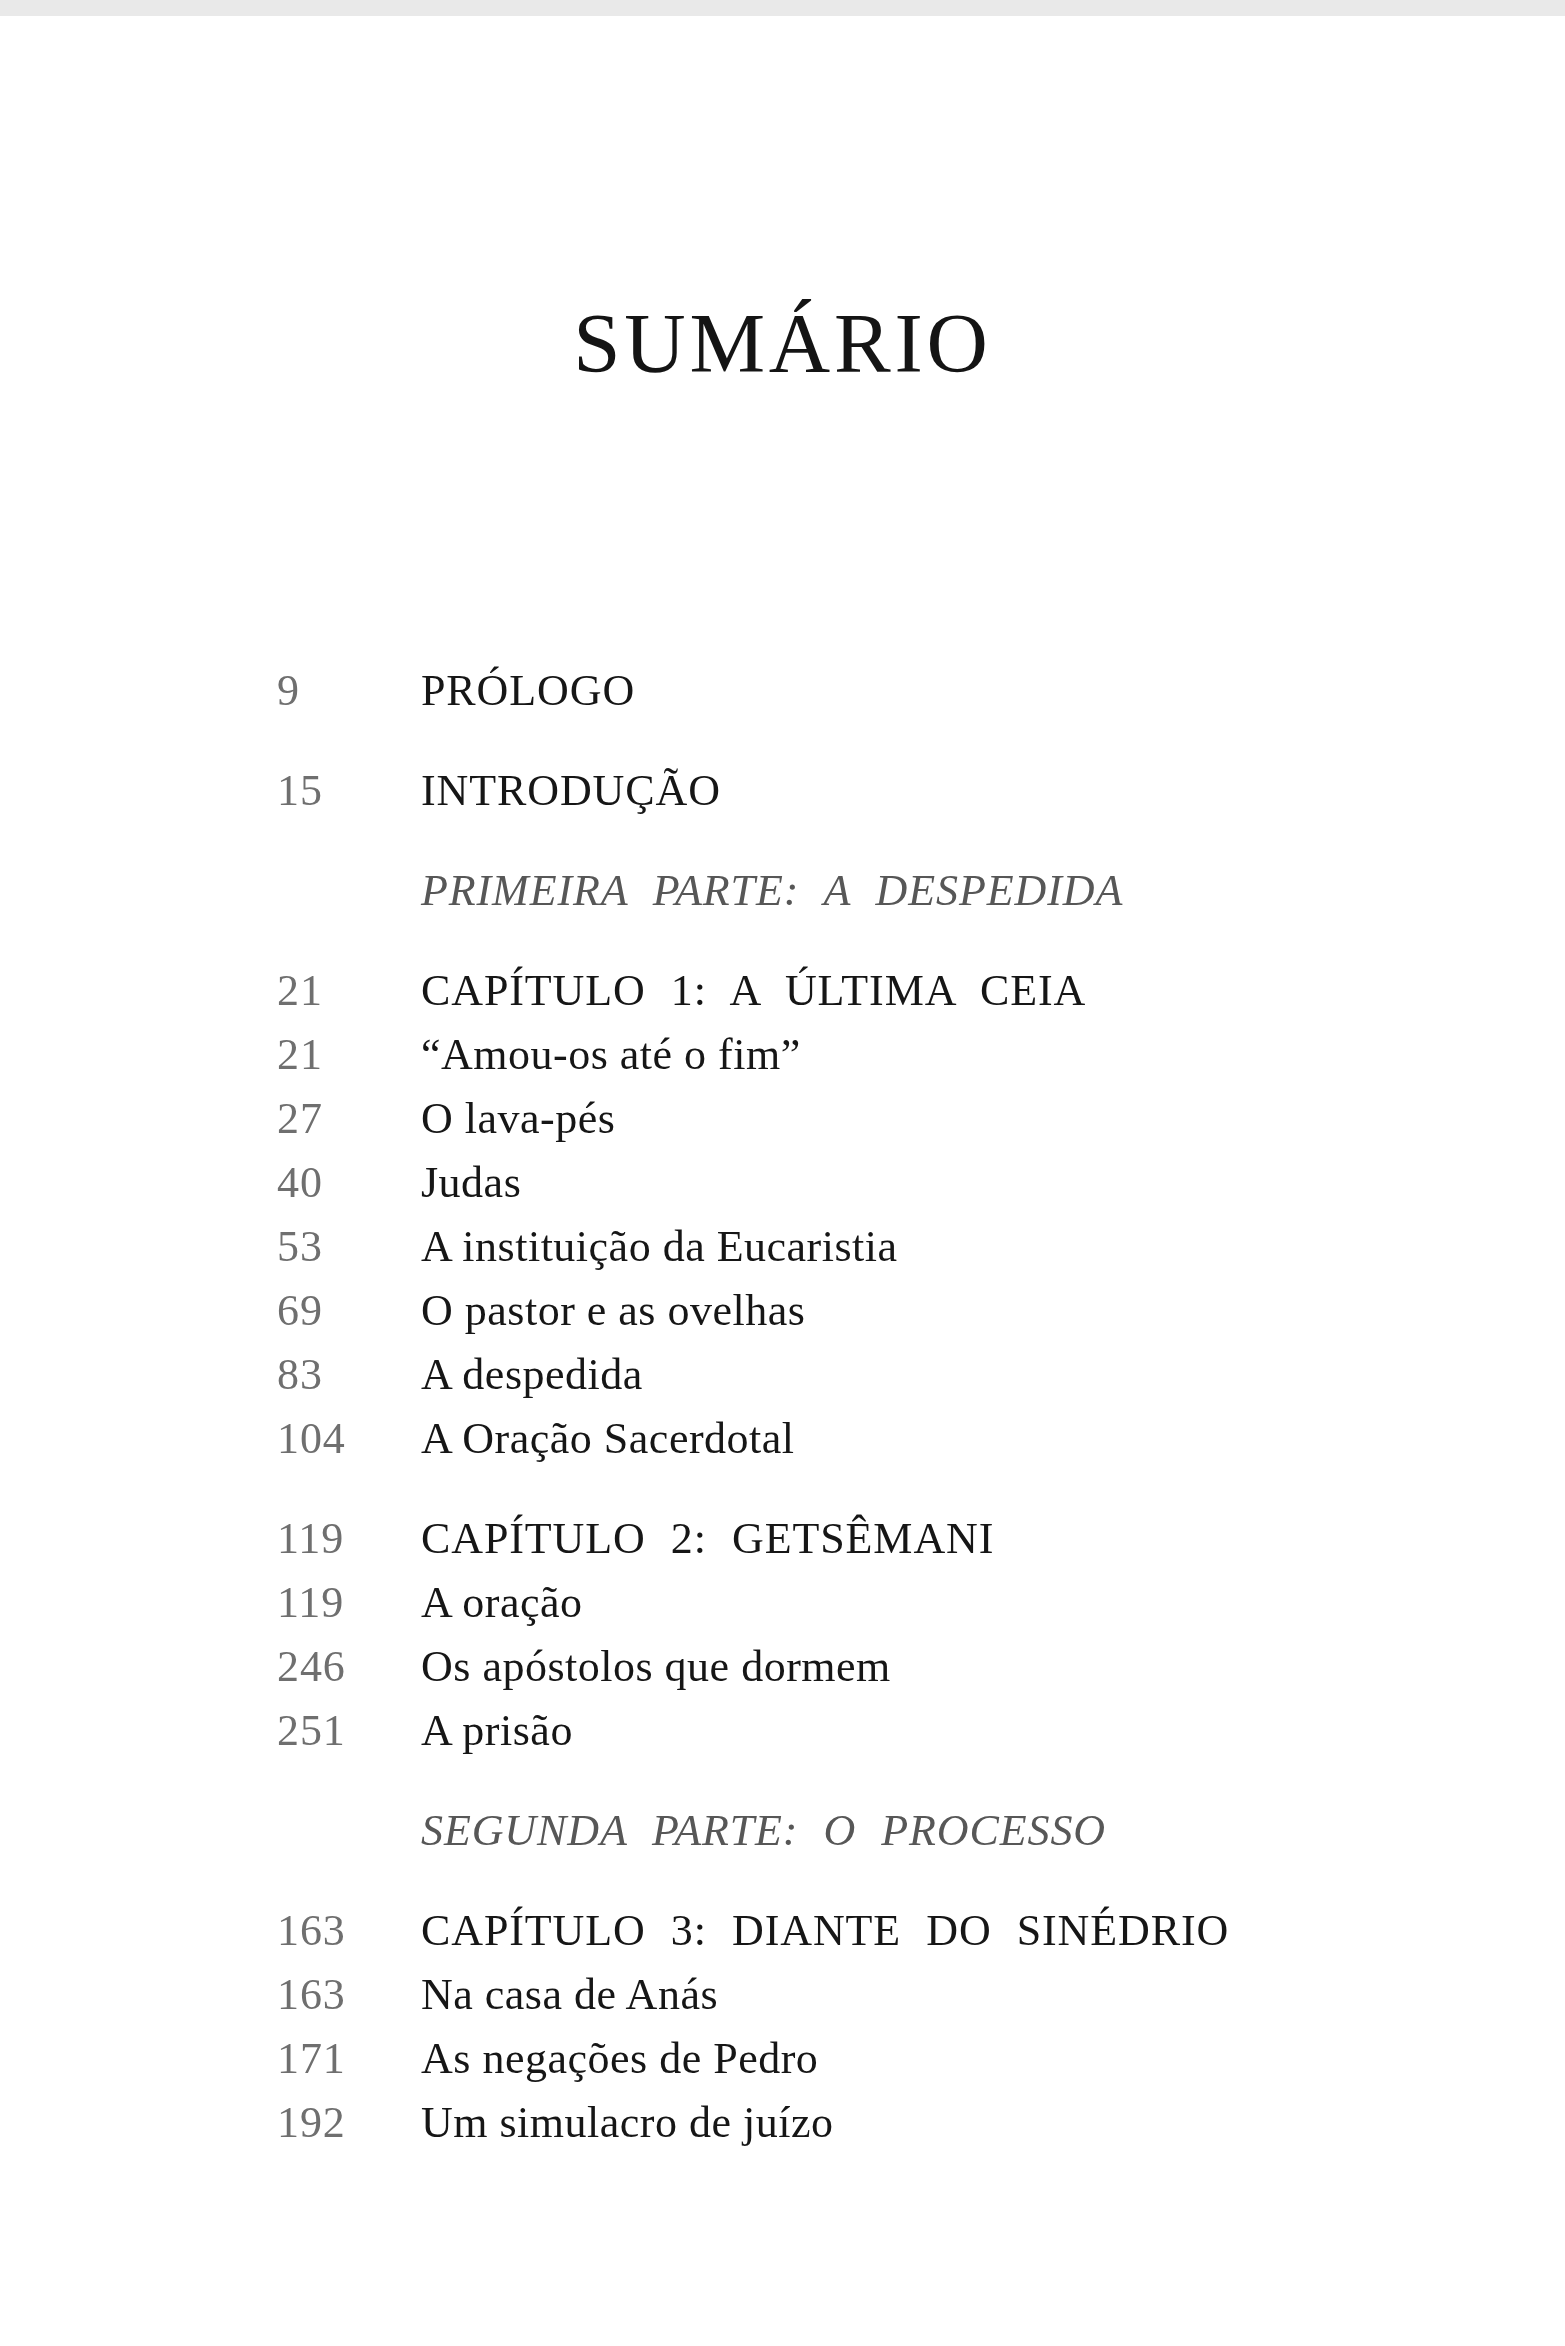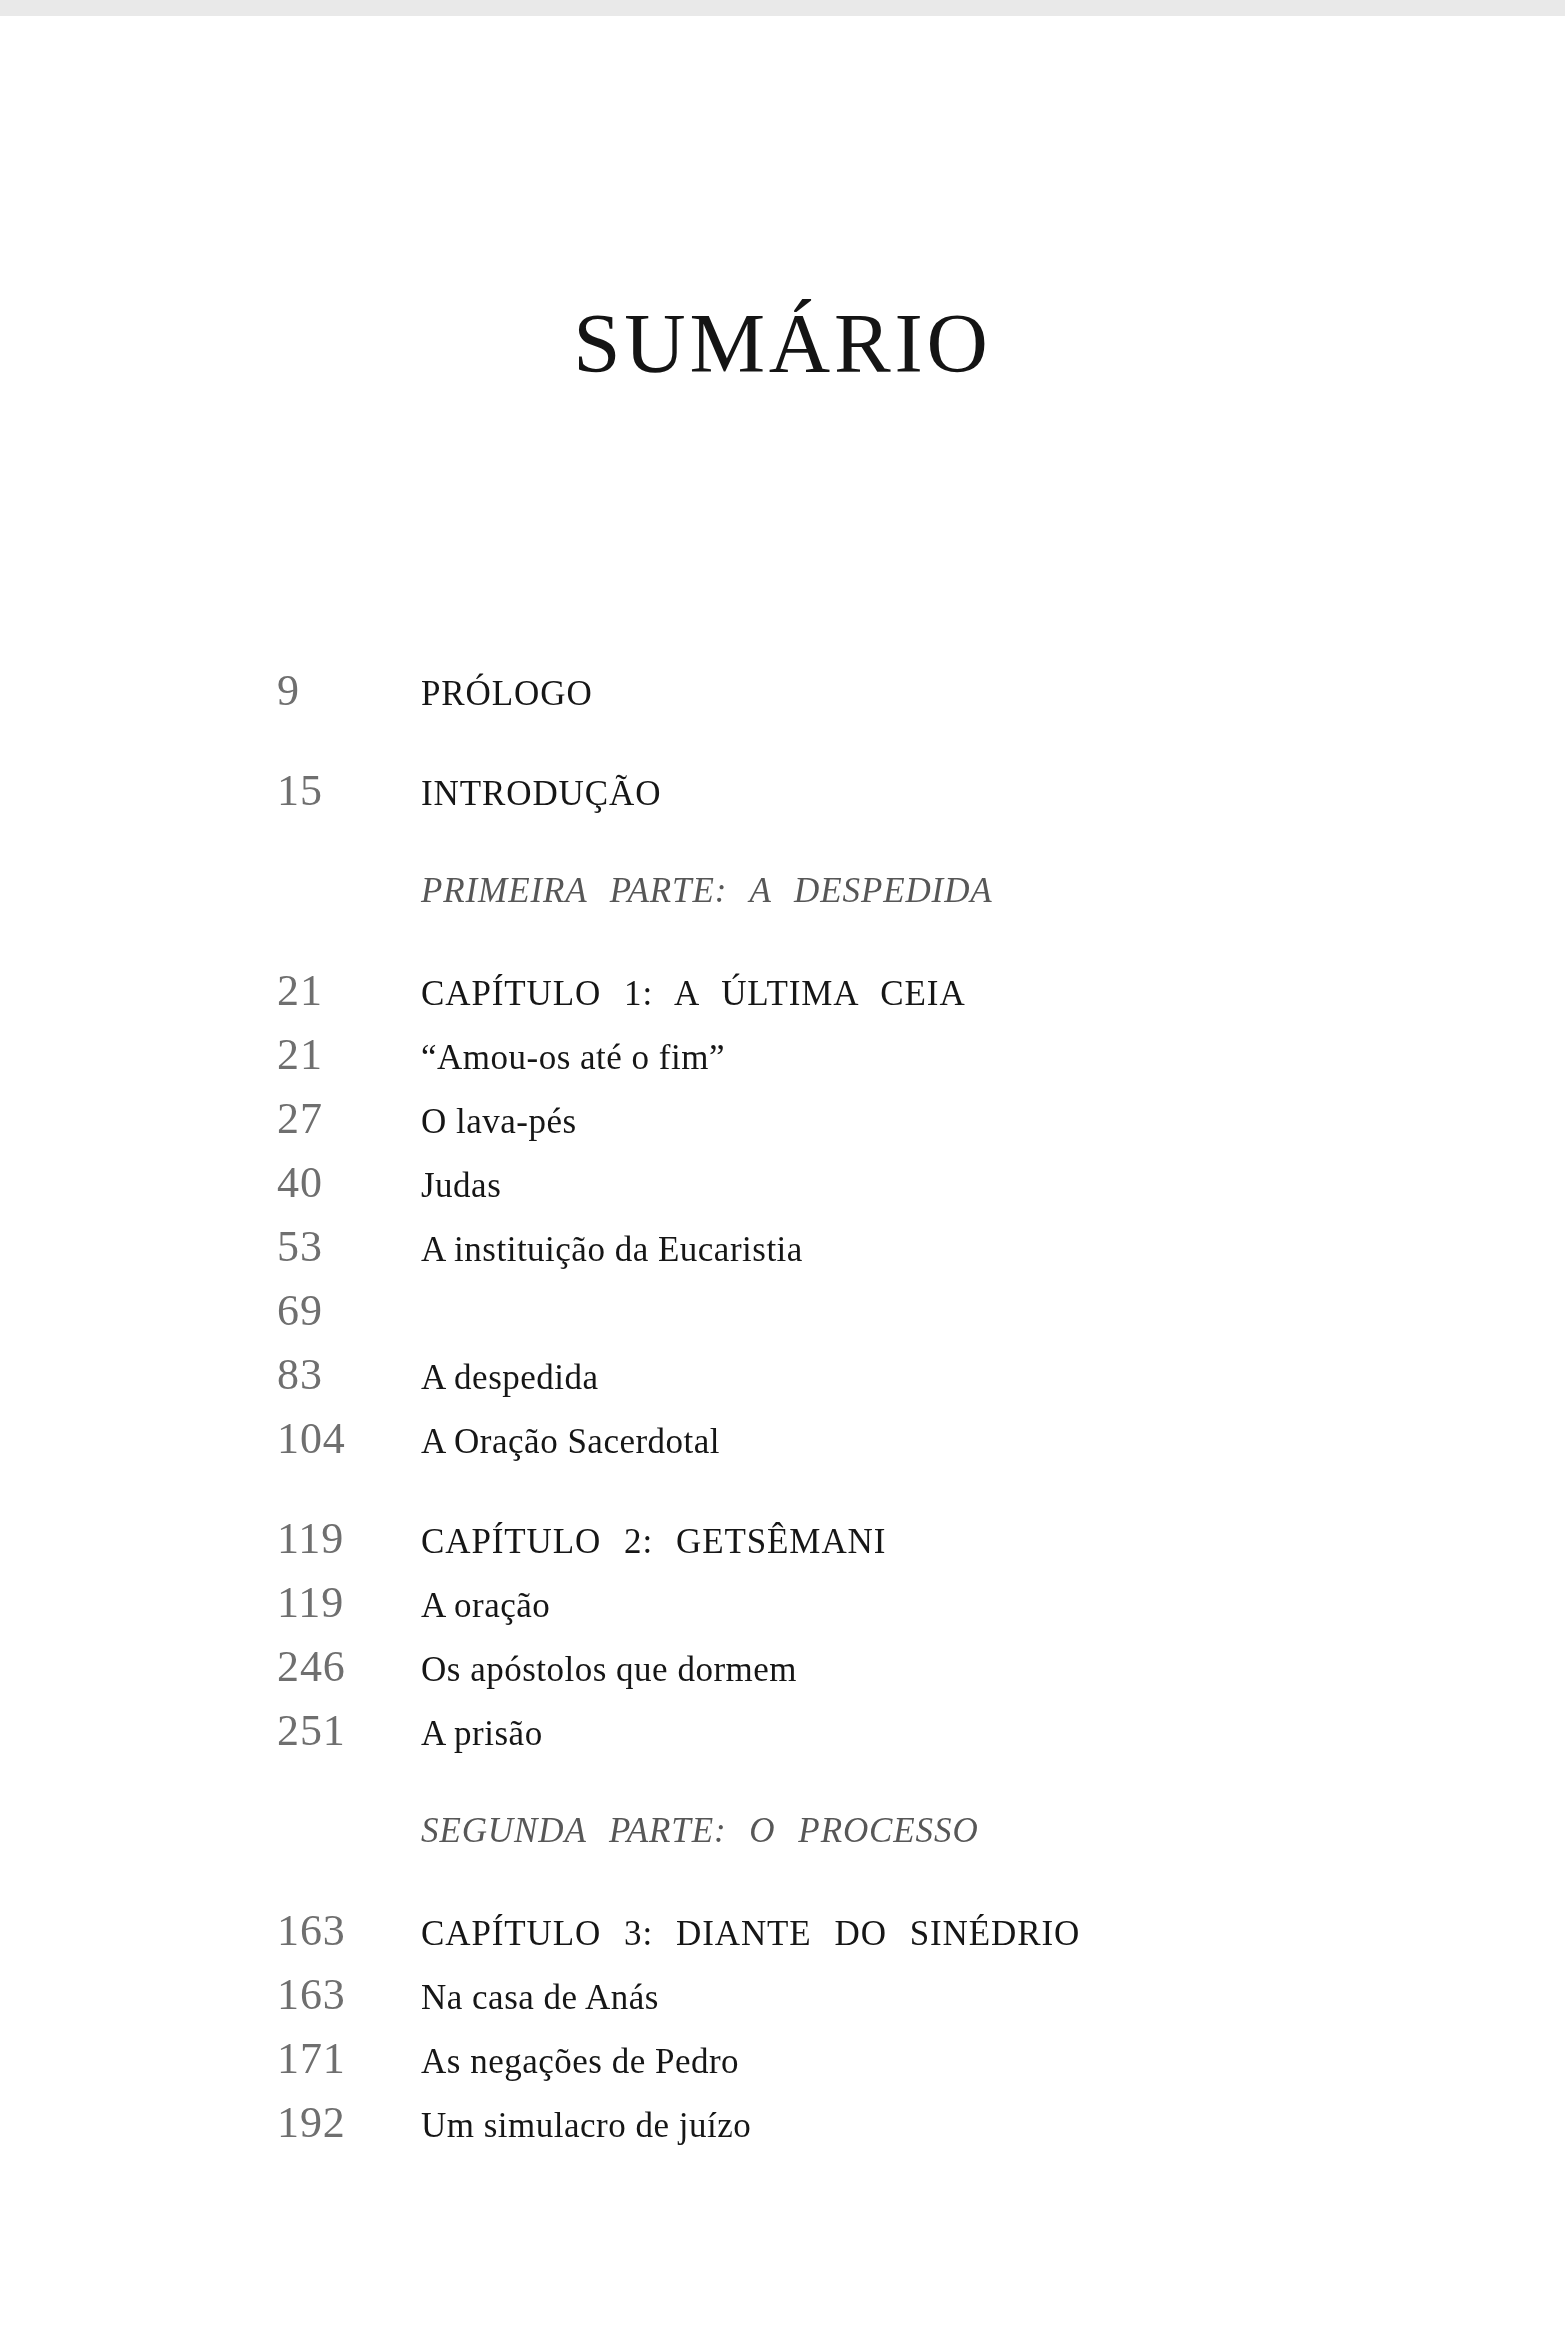--- a/index.html
+++ b/index.html
@@ -50,21 +50,21 @@
   .row.chapter:not(.first),
   .row.part:not(.first){margin-top:53px;}
   .num{
     flex:0 0 144px;
     font-size:44px;
     line-height:47px;
     letter-spacing:0.9px;
     color:var(--number-color);
   }
   .label{
-    font-size:35px;
+    font-size:44px;
     line-height:47px;
     color:var(--entry-color);
     letter-spacing:0.5px;
   }
   .row.chapter .label{
     letter-spacing:0.9px;
     word-spacing:13.2px;
     color:var(--entry-color);
   }
   .row.part .label{
@@ -116,20 +116,21 @@
       <span class="label">Judas</span>
     </div>
 
     <div class="row sub">
       <span class="num">53</span>
       <span class="label">A instituição da Eucaristia</span>
     </div>
 
     <div class="row sub">
       <span class="num">69</span>
+      <span class="label">O pastor e as ovelhas</span>
     </div>
 
     <div class="row sub">
       <span class="num">83</span>
       <span class="label">A despedida</span>
     </div>
 
     <div class="row sub">
       <span class="num">104</span>
       <span class="label">A Oração Sacerdotal</span>

